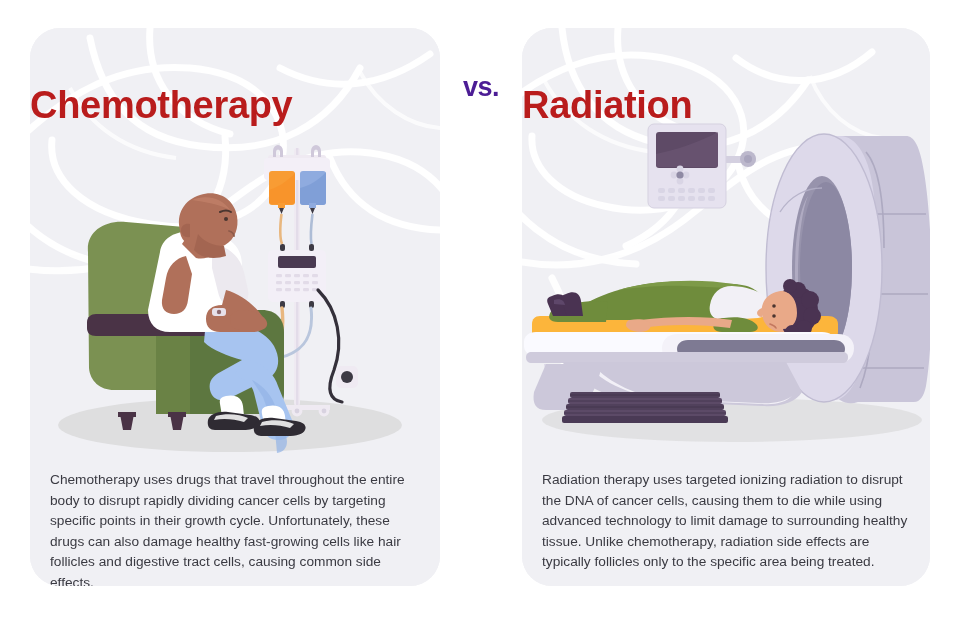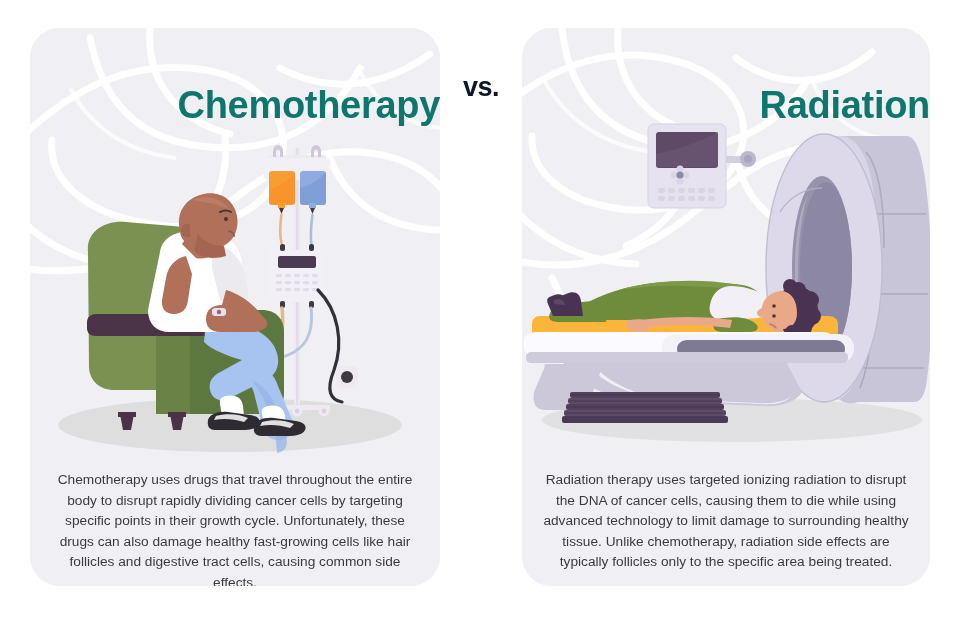--- a/index.html
+++ b/index.html
@@ -37,49 +37,48 @@
     position: absolute;
     inset: 0;
     pointer-events: none;
   }
 
   .panel-title {
     position: absolute;
     left: 0;
     right: 0;
     top: 56px;
-    text-align: right;
+    text-align: left;
     font-size: 38px;
     font-weight: bold;
-    color: #0f766e;
+    color: #b91c1c;
     letter-spacing: -0.3px;
     z-index: 6;
   }
 
   .caption {
     position: absolute;
     left: 20px;
     right: 20px;
     top: 442px;
-    text-align: center;
     font-size: 13.7px;
     line-height: 20.5px;
     color: #3a3a42;
     z-index: 6;
   }
 
   .vs-label {
     position: absolute;
     left: 440px;
     width: 82px;
     top: 72px;
     text-align: center;
     font-size: 27px;
     font-weight: bold;
-    color: #0f172a;
+    color: #4c1d95;
     letter-spacing: -0.5px;
     z-index: 10;
   }
 
   .art {
     position: absolute;
     inset: 0;
     z-index: 4;
   }
   .art svg { display: block; }

